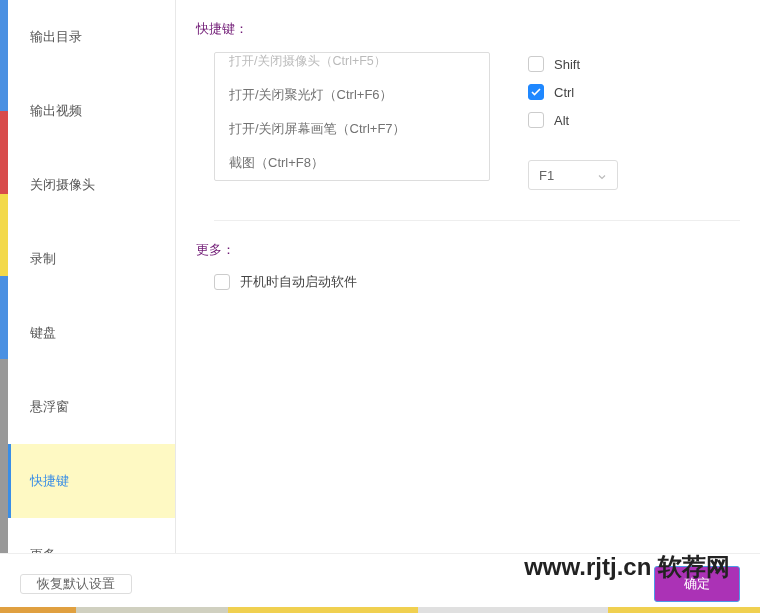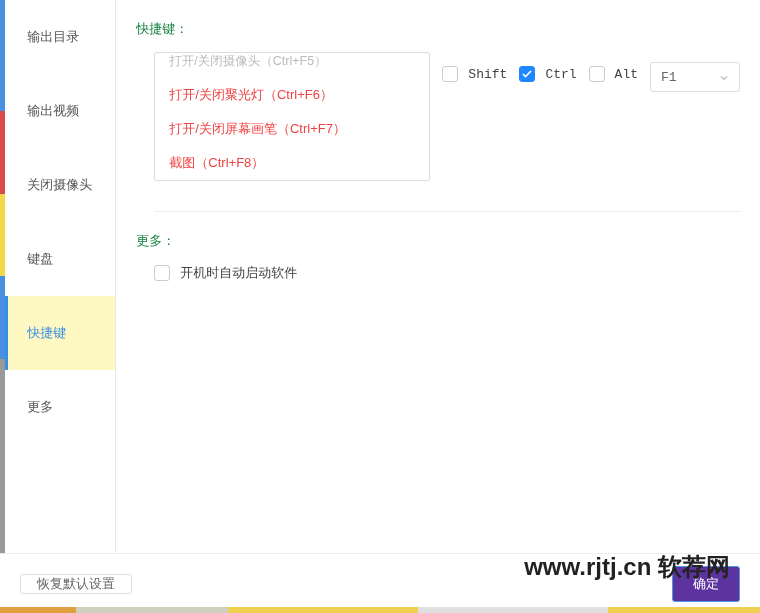--- a/index.html
+++ b/index.html
@@ -39,57 +39,56 @@
       border-left: 3px solid #3a8ee6;
       padding-left: 19px;
     }
     .main {
       flex: 1;
       padding: 20px 20px 0 20px;
       background: #fff;
     }
     .section-label {
       font-size: 13px;
-      color: #15803d;
+      color: #701a75;
       margin-bottom: 14px;
     }
     .shortcut-row {
       display: flex;
       align-items: flex-start;
-      gap: 12px;
+      gap: 38px;
       margin-left: 18px;
       padding-bottom: 30px;
       border-bottom: 1px solid #eee;
       margin-bottom: 20px;
     }
     .shortcut-list {
       width: 276px;
       border: 1px solid #ddd;
       border-radius: 2px;
       background: #fff;
       overflow: hidden;
     }
     .shortcut-item {
       padding: 8px 14px;
       font-size: 13px;
-      color: #ef4444;
+      color: #737373;
       cursor: pointer;
       white-space: nowrap;
     }
     .shortcut-item.dim {
       color: #bbb;
       font-size: 12.5px;
       padding-top: 0;
     }
     .modifier-col {
       display: flex;
-      flex-direction: row;
+      flex-direction: column;
       gap: 12px;
       padding-top: 4px;
-      font-family: Liberation Mono, monospace;
     }
     .checkbox-row {
       display: flex;
       align-items: center;
       gap: 10px;
       cursor: pointer;
     }
     .checkbox {
       width: 16px;
       height: 16px;
@@ -112,21 +111,21 @@
       height: 30px;
       border: 1px solid #ddd;
       border-radius: 3px;
       display: flex;
       align-items: center;
       justify-content: space-between;
       padding: 0 10px;
       font-size: 13px;
       color: #666;
       cursor: pointer;
-      margin-top: 6px;
+      margin-top: 20px;
     }
     .chevron {
       width: 10px;
       height: 10px;
       color: #bbb;
     }
     .more-section { }
     .more-row {
       margin-left: 18px;
       margin-top: 14px;
@@ -153,24 +152,24 @@
       border: 1px solid #ddd;
       background: #fff;
       color: #666;
       padding: 0 16px;
       border-radius: 3px;
       font-size: 13px;
       cursor: pointer;
       font-family: inherit;
     }
     .btn-primary {
-      background: #4c1d95;
+      background: #a21caf;
       border-color: #3a8ee6;
       color: #fff;
-      padding: 8px 20px;
+      padding: 8px 29px;
       opacity: 0.9;
     }
     .watermark {
       position: absolute;
       right: 30px;
       bottom: 30px;
       font-size: 24px;
       font-weight: bold;
       color: #222;
       pointer-events: none;
@@ -179,21 +178,23 @@
 </head>
 <body>
 
 <div class="container">
   <div class="left-edge"></div>
 
   <div class="sidebar">
     <div class="sidebar-item">输出目录</div>
     <div class="sidebar-item">输出视频</div>
     <div class="sidebar-item">关闭摄像头</div>
+    <div class="sidebar-item">录制</div>
     <div class="sidebar-item">键盘</div>
+    <div class="sidebar-item">悬浮窗</div>
     <div class="sidebar-item active">快捷键</div>
     <div class="sidebar-item">更多</div>
   </div>
 
   <div class="main">
     <div class="section-label">快捷键：</div>
 
     <div class="shortcut-row">
       <div class="shortcut-list">
         <div class="shortcut-item dim">打开/关闭摄像头（Ctrl+F5）</div>

